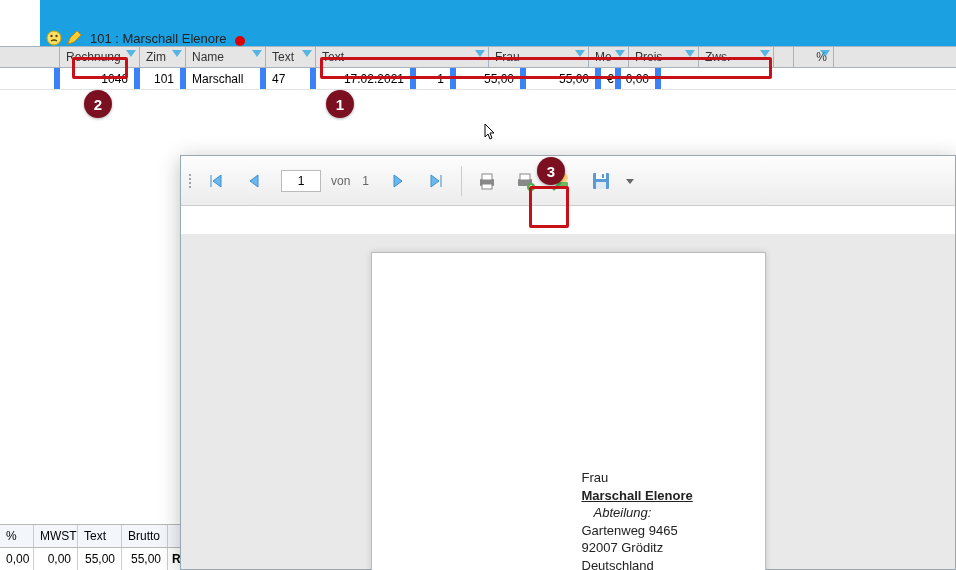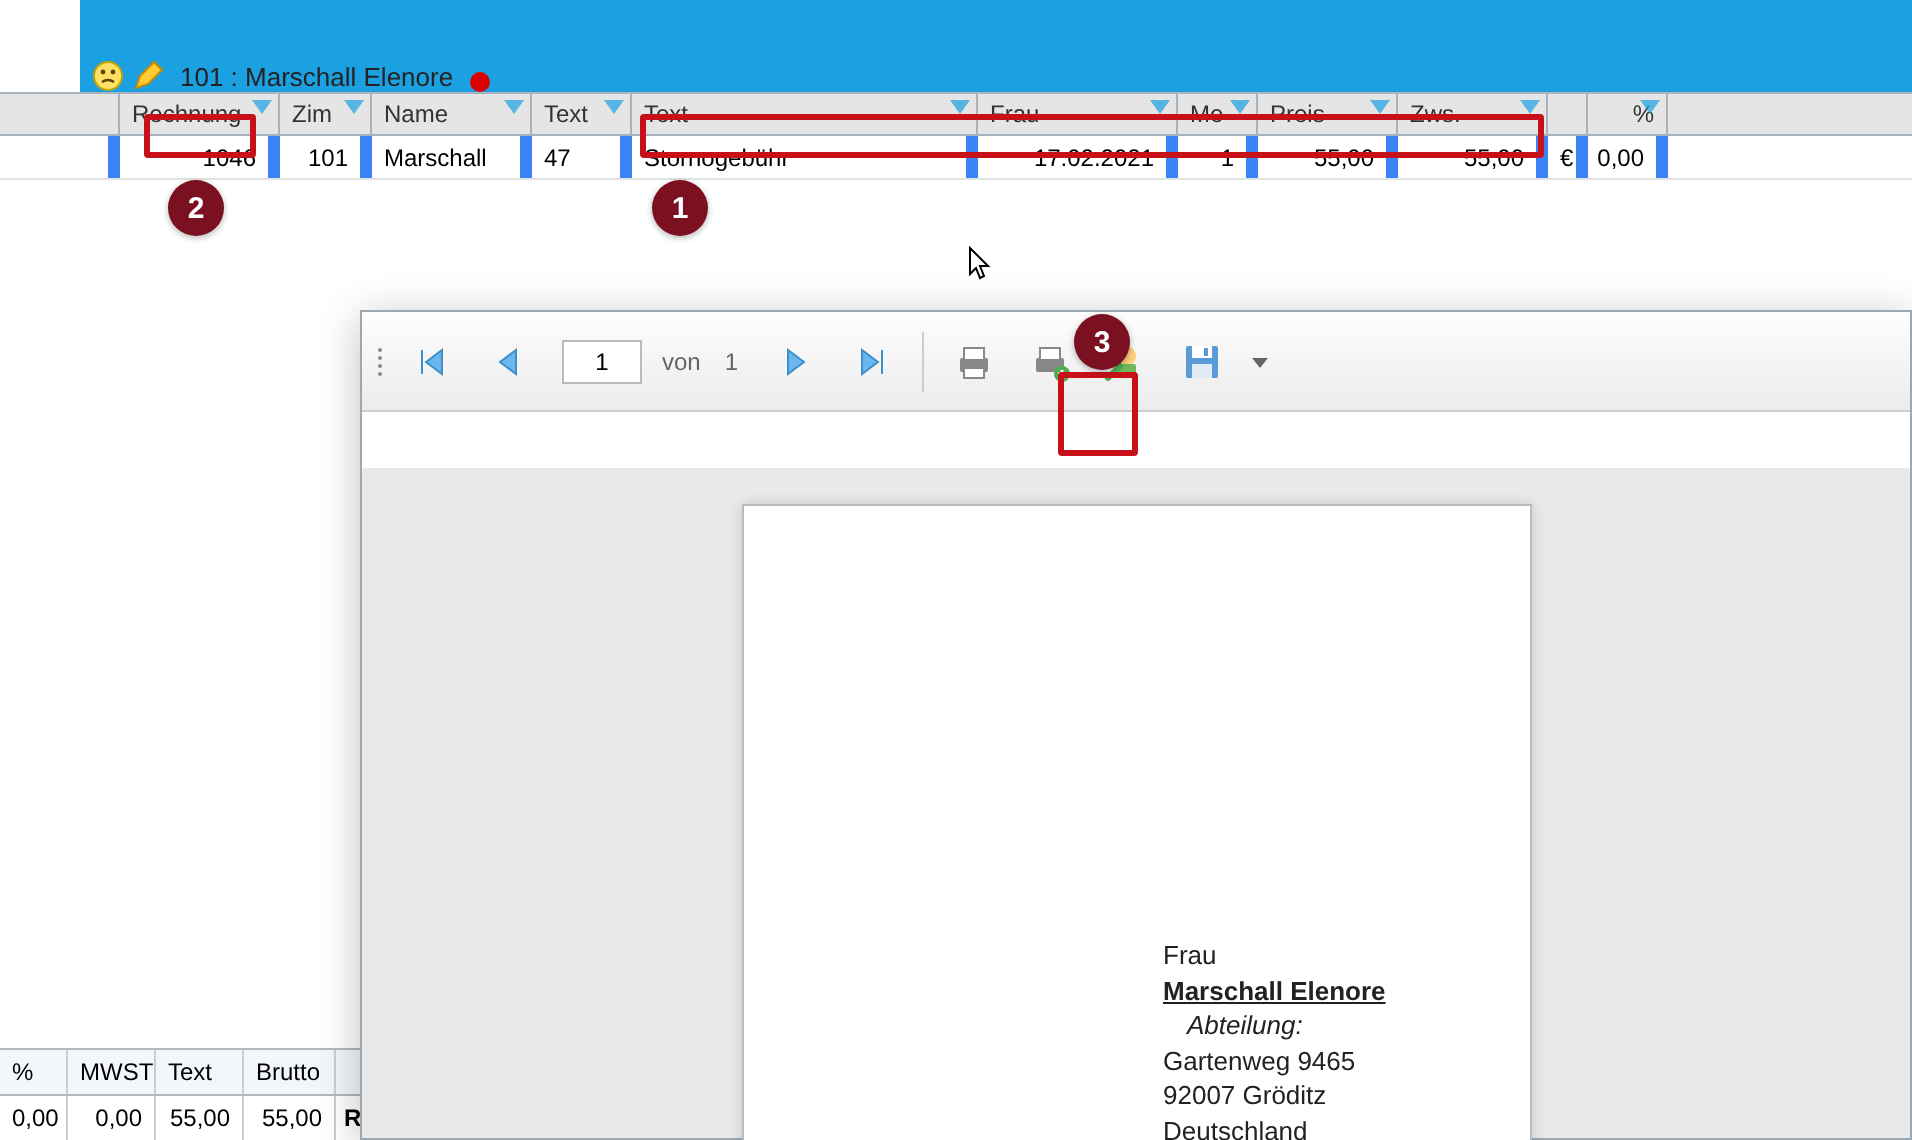--- a/index.html
+++ b/index.html
@@ -182,23 +182,20 @@
     </div>
   <div class="cell r" style="width:46px">
       <span>101</span>
     </div>
   <div class="cell" style="width:80px">
       <span>Marschall</span>
     </div>
   <div class="cell" style="width:50px">
       <span>47</span>
     </div>
-  <div class="cell" style="width:173px">
-      <span>Stornogebühr</span>
-    </div>
   <div class="cell r" style="width:100px">
       <span>17.02.2021</span>
     </div>
   <div class="cell r" style="width:40px">
       <span>1</span>
     </div>
   <div class="cell r" style="width:70px">
       <span>55,00</span>
     </div>
   <div class="cell r" style="width:75px">

